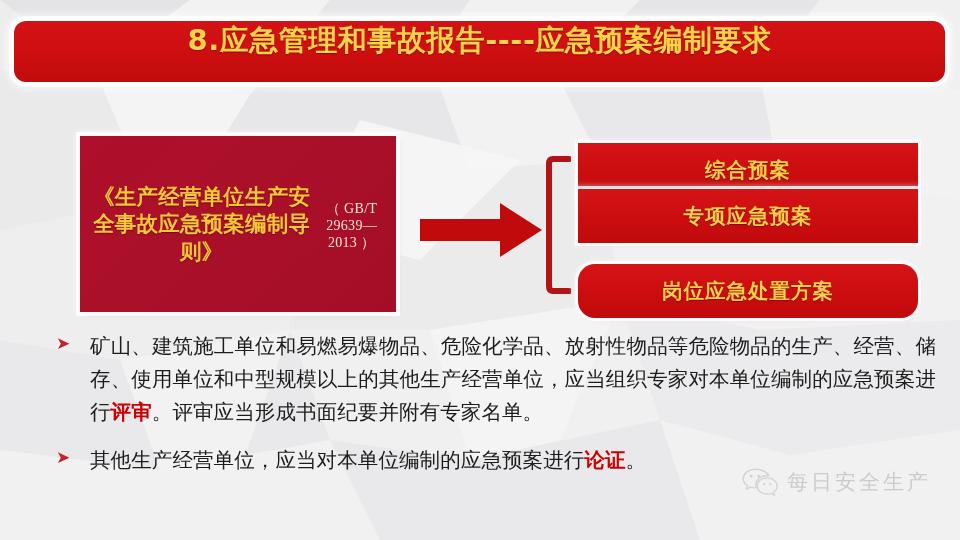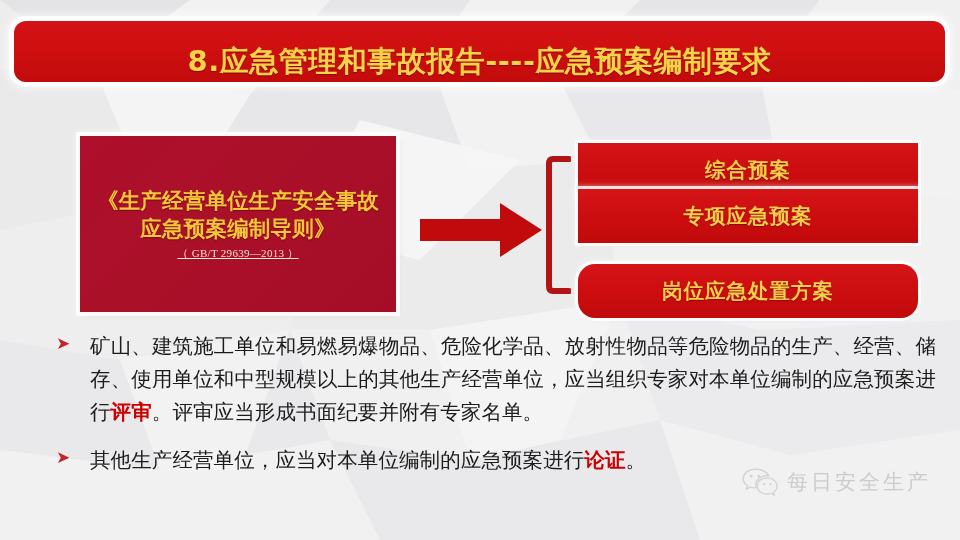--- a/index.html
+++ b/index.html
@@ -32,21 +32,21 @@
     left: 14px;
     top: 21px;
     width: 931px;
     height: 61px;
     border-radius: 12px;
     background: linear-gradient(180deg, #d21214 0%, #cf0f10 45%, #c20b0c 100%);
     box-shadow: 0 0 0 5px rgba(255,255,255,0.93),
                 0 0 9px 6px rgba(255,255,255,0.78),
                 0 2px 5px rgba(120,60,60,0.22);
     display: flex;
-    align-items: flex-end;
+    align-items: flex-start;
     justify-content: center;
   }
   #title-text {
     font-family: "DejaVu Sans", "Liberation Sans", sans-serif;
     font-size: 29px;
     font-weight: bold;
     color: #f8d349;
     letter-spacing: 0.5px;
     text-shadow: 0 1px 1px rgba(90,0,0,0.55);
     white-space: nowrap;
@@ -57,43 +57,42 @@
     position: absolute;
     left: 80px;
     top: 136px;
     width: 316px;
     height: 176px;
     background: linear-gradient(135deg, #ae0f2c 0%, #ab1029 40%, #a50d26 100%);
     box-shadow: 0 0 0 4px rgba(255,255,255,0.80),
                 0 0 7px 4px rgba(255,255,255,0.55),
                 2px 3px 6px rgba(120,60,60,0.22);
     display: flex;
-    flex-direction: column;
+    flex-direction: row;
     align-items: center;
     justify-content: center;
     text-align: center;
     padding: 0 8px;
     box-sizing: border-box;
   }
   #standard-title {
     font-family: "DejaVu Sans", "Liberation Sans", sans-serif;
     font-size: 21.5px;
     font-weight: bold;
     line-height: 1.26;
     color: #f5c63a;
     text-shadow: 0 1px 1px rgba(70,0,0,0.5);
     letter-spacing: 0.2px;
   }
   #standard-code {
     margin-top: 4px;
     font-family: "Liberation Serif", "DejaVu Serif", serif;
-    font-size: 11px;
+    font-size: 14px;
     color: #f2e7cf;
     letter-spacing: 0.3px;
-    text-decoration: underline;
   }
 
   
   #flow-arrow {
     position: absolute;
     left: 420px;
     top: 203px;
     width: 122px;
     height: 54px;
   }

